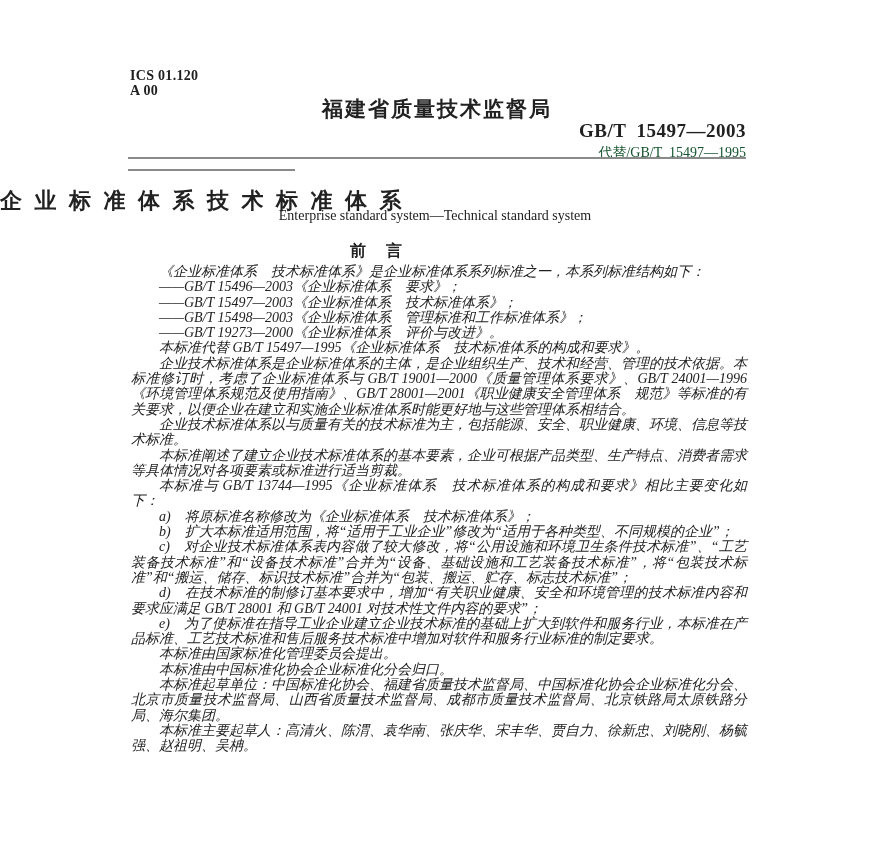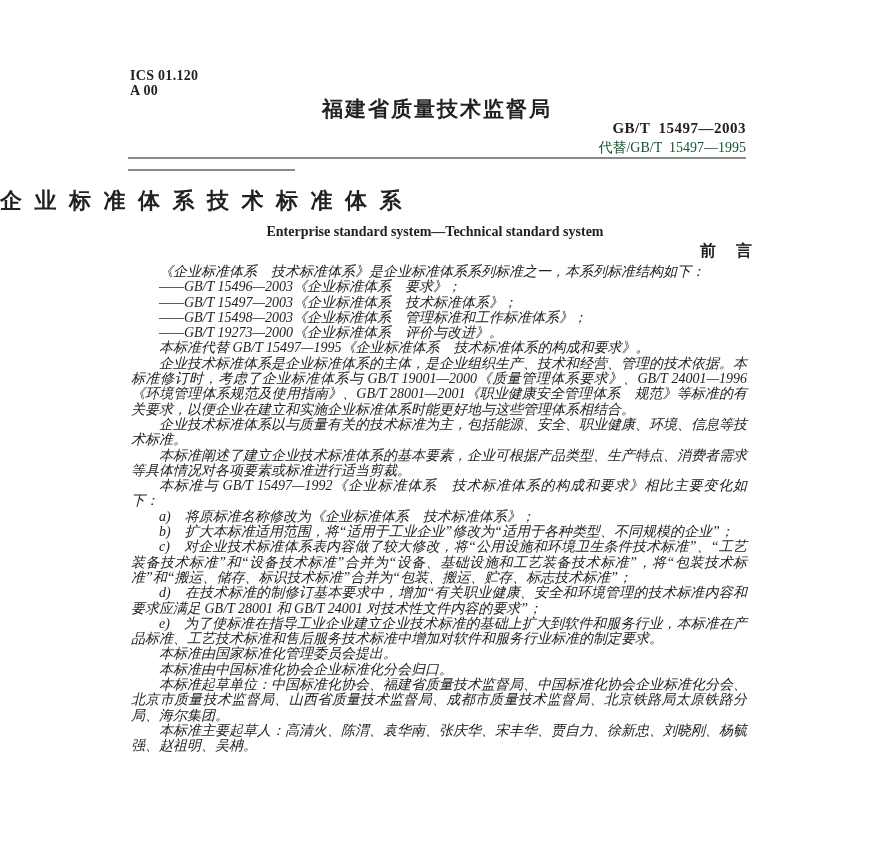--- a/index.html
+++ b/index.html
@@ -33,21 +33,21 @@
     letter-spacing: 2px;
     white-space: nowrap;
   }
   .num-block {
     position: absolute;
     right: 124px;
     top: 120px;
     text-align: right;
   }
   .std-num {
-    font-size: 15px;
+    font-size: 19px;
     font-weight: bold;
     letter-spacing: 0.5px;
     white-space: pre;
   }
   .replaces {
     font-size: 14px;
     margin-top: 2px;
     color: #14532d;
     white-space: pre;
   }
@@ -74,32 +74,32 @@
     width: 870px;
     text-align: left;
     font-size: 22px;
     font-weight: bold;
     word-spacing: 7px;
     white-space: nowrap;
   }
   .title-en {
     position: absolute;
     left: 0;
-    top: 224px;
+    top: 208px;
     width: 870px;
     text-align: center;
     font-size: 14px;
-    font-weight: bold;
+    font-weight: normal;
   }
   .foreword-heading {
     position: absolute;
     left: 0;
     top: 241px;
     width: 754px;
-    text-align: right;
+    text-align: center;
     font-size: 16px;
     font-weight: bold;
     letter-spacing: 2px;
   }
   .body-text {
     position: absolute;
     left: 131px;
     top: 264px;
     width: 616px;
     font-size: 14px;
@@ -140,21 +140,21 @@
   <div class="body-text">
     <p>《企业标准体系　技术标准体系》是企业标准体系系列标准之一，本系列标准结构如下：</p>
     <p>——GB/T 15496—2003《企业标准体系　要求》；</p>
     <p>——GB/T 15497—2003《企业标准体系　技术标准体系》；</p>
     <p>——GB/T 15498—2003《企业标准体系　管理标准和工作标准体系》；</p>
     <p>——GB/T 19273—2000《企业标准体系　评价与改进》。</p>
     <p>本标准代替 GB/T 15497—1995《企业标准体系　技术标准体系的构成和要求》。</p>
     <p>企业技术标准体系是企业标准体系的主体，是企业组织生产、技术和经营、管理的技术依据。本标准修订时，考虑了企业标准体系与 GB/T 19001—2000《质量管理体系要求》、GB/T 24001—1996《环境管理体系规范及使用指南》、GB/T 28001—2001《职业健康安全管理体系　规范》等标准的有关要求，以便企业在建立和实施企业标准体系时能更好地与这些管理体系相结合。</p>
     <p>企业技术标准体系以与质量有关的技术标准为主，包括能源、安全、职业健康、环境、信息等技术标准。</p>
     <p>本标准阐述了建立企业技术标准体系的基本要素，企业可根据产品类型、生产特点、消费者需求等具体情况对各项要素或标准进行适当剪裁。</p>
-    <p>本标准与 GB/T 15497—1992《企业标准体系　技术标准体系的构成和要求》相比主要变化如下：</p>
+    <p>本标准与 GB/T 13744—1995《企业标准体系　技术标准体系的构成和要求》相比主要变化如下：</p>
     <p>a)　将原标准名称修改为《企业标准体系　技术标准体系》；</p>
     <p>b)　扩大本标准适用范围，将“适用于工业企业”修改为“适用于各种类型、不同规模的企业”；</p>
     <p>c)　对企业技术标准体系表内容做了较大修改，将“公用设施和环境卫生条件技术标准”、“工艺装备技术标准”和“设备技术标准”合并为“设备、基础设施和工艺装备技术标准”，将“包装技术标准”和“搬运、储存、标识技术标准”合并为“包装、搬运、贮存、标志技术标准”；</p>
     <p>d)　在技术标准的制修订基本要求中，增加“有关职业健康、安全和环境管理的技术标准内容和要求应满足 GB/T 28001 和 GB/T 24001 对技术性文件内容的要求”；</p>
     <p>e)　为了使标准在指导工业企业建立企业技术标准的基础上扩大到软件和服务行业，本标准在产品标准、工艺技术标准和售后服务技术标准中增加对软件和服务行业标准的制定要求。</p>
     <p>本标准由国家标准化管理委员会提出。</p>
     <p>本标准由中国标准化协会企业标准化分会归口。</p>
     <p>本标准起草单位：中国标准化协会、福建省质量技术监督局、中国标准化协会企业标准化分会、北京市质量技术监督局、山西省质量技术监督局、成都市质量技术监督局、北京铁路局太原铁路分局、海尔集团。</p>
     <p>本标准主要起草人：高清火、陈渭、袁华南、张庆华、宋丰华、贾自力、徐新忠、刘晓刚、杨毓强、赵祖明、吴柟。</p>
   </div>

